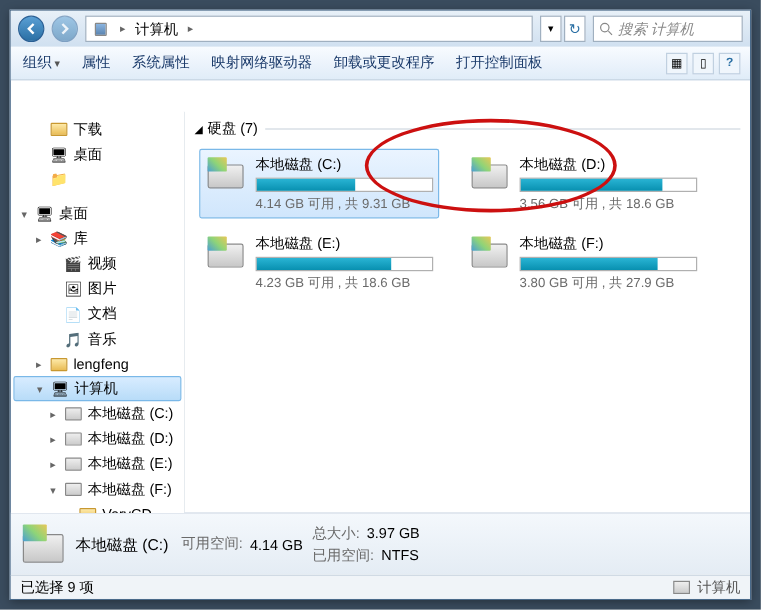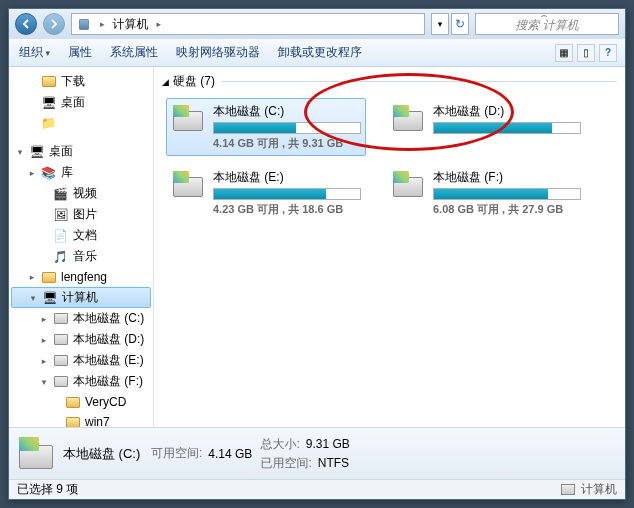--- a/index.html
+++ b/index.html
@@ -3,28 +3,28 @@
 <meta charset="utf-8">
 <style>
 * { margin:0; padding:0; box-sizing:border-box; font-family:"Segoe UI","Microsoft YaHei",Tahoma,sans-serif; font-size:12px; }
 body { background:#3a4c5e; width:634px; height:508px; overflow:hidden; position:relative; }
 .chrome { position:absolute; left:8px; top:8px; right:8px; bottom:8px; background:#fff; border:1px solid #4a6a8a; box-shadow:0 2px 8px rgba(0,0,0,.4); display:flex; flex-direction:column; }
 .addr { height:30px; background:linear-gradient(#e8f0f8,#d0e0f0); display:flex; align-items:center; padding:3px 6px; gap:6px; }
 .nav-btn { width:22px; height:22px; border-radius:50%; background:linear-gradient(#5a9fd4,#2a6fa4); color:#fff; display:flex; align-items:center; justify-content:center; border:1px solid #2a5f94; cursor:pointer; }
 .path { flex:1; display:flex; align-items:center; height:22px; background:#fff; border:1px solid #a0b0c0; }
 .path span { padding:0 4px; display:flex; align-items:center; }
 .path .sep { color:#666; font-size:9px; }
-.search { width:144px; height:22px; background:#fff; border:1px solid #a0b0c0; display:flex; align-items:center; padding:0 4px; color:#888; font-style:italic;flex-direction:column; }
+.search { width:125px; height:22px; background:#fff; border:1px solid #a0b0c0; display:flex; align-items:center; padding:0 4px; color:#888; font-style:italic; }
 .search svg { margin-right:4px; }
 .toolbar { height:28px; background:linear-gradient(#f8fbff,#e0ecf8); border-bottom:1px solid #c0d0e0; display:flex; align-items:center; padding:4px 8px; gap:14px; }
 .tool-item { color:#1a3a6a; cursor:pointer; padding:2px 2px; }
 .tool-item.menu:after { content:" ▾"; font-size:9px; color:#555; }
 .tb-icons { margin-left:auto; display:flex; gap:4px; }
 .tb-icons div { width:18px; height:18px; border:1px solid #c0d0e0; background:#f0f6fc; display:flex; align-items:center; justify-content:center; cursor:pointer; font-size:10px; }
-.body { flex:1; display:flex; overflow:hidden; }
+.body { flex:1; display:flex; overflow:hidden;margin-top:26px; }
 .sidebar { width:145px; background:#fff; border-right:1px solid #e0e6ec; overflow-y:auto; padding:4px 2px; }
 .sb-item { display:flex; align-items:center; padding:2px 4px; gap:4px; cursor:pointer; white-space:nowrap; }
 .sb-item.sel { background:linear-gradient(#d8ecff,#b8dcf8); border:1px solid #7ab8e8; border-radius:2px; padding:1px 3px; }
 .sb-item .exp { width:10px; font-size:9px; color:#666; text-align:center; }
 .sb-ic { width:16px; height:16px; display:inline-flex; align-items:center; justify-content:center; flex-shrink:0; }
 .fld { background:linear-gradient(#fde9a8,#e9bc55); border:1px solid #c89830; border-radius:1px; width:14px; height:11px; }
 .drive { width:14px; height:11px; background:linear-gradient(#eee,#ccc); border:1px solid #888; border-radius:1px; }
 .main { flex:1; overflow:auto; padding:4px 8px; position:relative; }
 .group-head { display:flex; align-items:center; padding:2px 0; cursor:pointer; }
 .group-head .tri { font-size:9px; margin-right:4px; }
@@ -32,21 +32,21 @@
 .drives { display:flex; flex-wrap:wrap; gap:8px 20px; padding:6px 4px; }
 .drive-tile { width:200px; display:flex; gap:8px; padding:4px; cursor:pointer; border:1px solid transparent; }
 .drive-tile.sel { background:linear-gradient(#eaf4ff,#d0e6fc); border:1px solid #7ab8e8; border-radius:2px; }
 .dicon { width:34px; height:34px; position:relative; flex-shrink:0; }
 .dicon .body3d { position:absolute; left:2px; top:8px; width:30px; height:20px; background:linear-gradient(#f0f0f0,#c8c8c8); border:1px solid #888; border-radius:2px; }
 .dicon .flag { position:absolute; left:2px; top:2px; width:16px; height:12px; background:linear-gradient(45deg,#4a9fd4,#8ed478,#e8c858); border-radius:1px; }
 .dinfo { flex:1; display:flex; flex-direction:column; gap:2px; }
 .dname { color:#000; }
 .dbar { height:12px; border:1px solid #b0b0b0; background:#fff; position:relative; }
 .dbar .fill { height:100%; background:linear-gradient(#29b4d4,#0890b0); }
-.dsub { color:#6a6a6a; font-size:11px;font-weight:bold; }
+.dsub { color:#6a6a6a; font-size:11px; }
 .circle { position:absolute; left:150px; top:6px; width:210px; height:78px; border:3px solid #cc1010; border-radius:50%; pointer-events:none; z-index:5; }
 .details { height:52px; border-top:1px solid #d0dae4; background:linear-gradient(#f4f8fc,#e4ecf4); display:flex; align-items:center; padding:4px 8px; gap:8px; }
 .details .bigicon { width:38px; height:38px; position:relative; }
 .details .bigicon .body3d { position:absolute; left:2px; top:10px; width:34px; height:24px; background:linear-gradient(#f0f0f0,#c8c8c8); border:1px solid #888; border-radius:2px; }
 .details .bigicon .flag { position:absolute; left:2px; top:2px; width:20px; height:14px; background:linear-gradient(45deg,#4a9fd4,#8ed478,#e8c858); border-radius:1px; }
 .det-col { display:flex; flex-direction:column; gap:2px; min-width:80px; }
 .det-row { display:flex; gap:6px; align-items:center; }
 .det-lbl { color:#6a6a6a; }
 .det-bar { width:110px; height:12px; border:1px solid #b0b0b0; background:#fff; }
 .det-bar .fill { height:100%; background:linear-gradient(#29b4d4,#0890b0); }
@@ -92,20 +92,21 @@
       <span title="搜索 计算机">搜索 计算机</span>
     </div>
   </div>
 
   <div class="toolbar">
     <span class="tool-item menu">组织</span>
     <span class="tool-item">属性</span>
     <span class="tool-item">系统属性</span>
     <span class="tool-item">映射网络驱动器</span>
     <span class="tool-item">卸载或更改程序</span>
+    <span class="tool-item">打开控制面板</span>
     <div class="tb-icons">
       <div>▦</div>
       <div>▯</div>
       <div style="color:#2a6fa4;font-weight:bold">?</div>
     </div>
   </div>
 
   <div class="body">
     <div class="sidebar" id="sb">
         <div class="sb-item" style="padding-left: 16px;">
@@ -233,20 +234,21 @@
           <div class="drive-tile">
             <div class="dicon">
               <div class="body3d"></div>
               <div class="flag"></div>
             </div>
             <div class="dinfo">
               <div class="dname">本地磁盘 (D:)</div>
               <div class="dbar">
                 <div class="fill" style="width:81%"></div>
               </div>
+              <div class="dsub">3.56 GB 可用 , 共 18.6 GB</div>
             </div>
           </div>
           <div class="drive-tile">
             <div class="dicon">
               <div class="body3d"></div>
               <div class="flag"></div>
             </div>
             <div class="dinfo">
               <div class="dname">本地磁盘 (E:)</div>
               <div class="dbar">
@@ -258,21 +260,21 @@
           <div class="drive-tile">
             <div class="dicon">
               <div class="body3d"></div>
               <div class="flag"></div>
             </div>
             <div class="dinfo">
               <div class="dname">本地磁盘 (F:)</div>
               <div class="dbar">
                 <div class="fill" style="width:78%"></div>
               </div>
-              <div class="dsub">6.08 GB 可用 , 共 27.9 GB</div>
+              <div class="dsub">3.80 GB 可用 , 共 27.9 GB</div>
             </div>
           </div>
         </div>
       <div class="circle"></div>
     </div>
   </div>
 
   <div class="details">
     <div class="bigicon">
         <div class="body3d"></div>
@@ -283,21 +285,21 @@
     </div>
     <div class="det-col">
       <div class="det-row">
           <span class="det-lbl">可用空间:</span>
           <span>4.14 GB</span>
         </div>
     </div>
     <div class="det-col">
       <div class="det-row">
           <span class="det-lbl">总大小:</span>
-          <span>9.31 GB</span>
+          <span>3.97 GB</span>
         </div>
       <div class="det-row">
           <span class="det-lbl">已用空间:</span>
           <span>NTFS</span>
         </div>
     </div>
   </div>
 
   <div class="status">
     <span>已选择 9 项</span>

